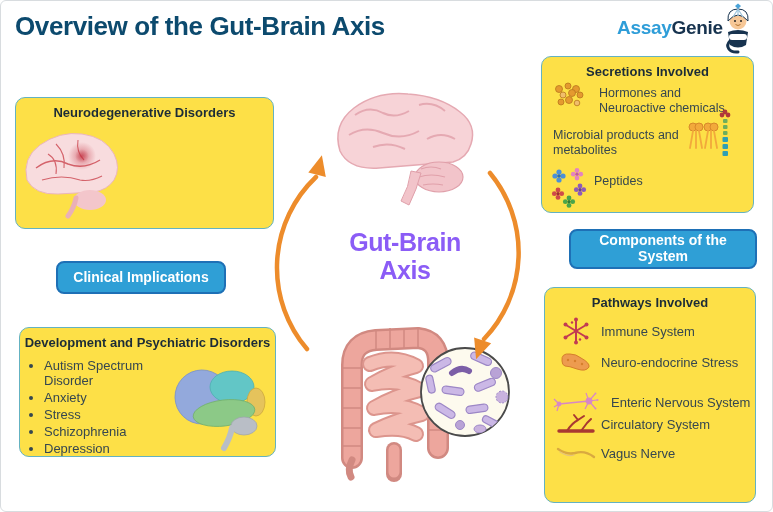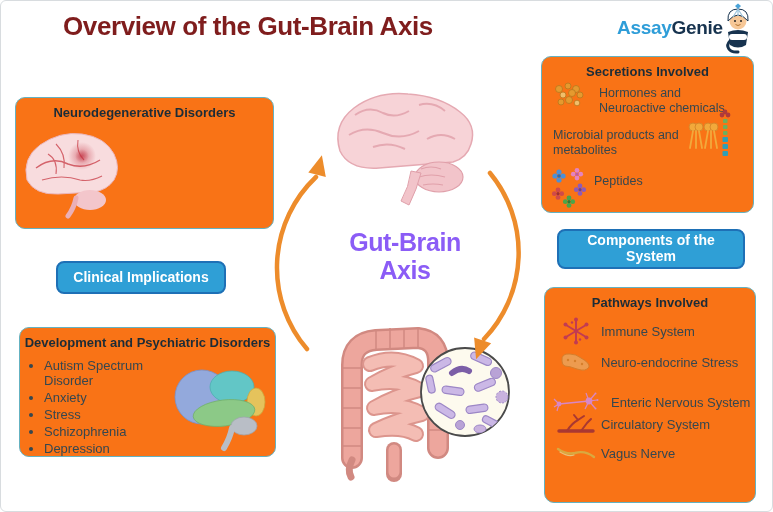--- a/index.html
+++ b/index.html
@@ -1,42 +1,42 @@
 <!DOCTYPE html>
 <html><head>
 <meta charset="utf-8">
 <style>
   html,body { margin:0; padding:0; background:#ffffff; font-family:"Liberation Sans",sans-serif; }
   .canvas { position:relative; width:773px; height:512px; background:#fff; border:1px solid #d8dcdf;
             border-radius:6px; box-sizing:border-box; overflow:hidden; }
 
   
   .page-title { position:absolute; left:14px; top:10px; font-size:26px; font-weight:bold;
-                color:#7f1d1d; letter-spacing:-0.4px;margin-left:48px; }
+                color:#0c4a6e; letter-spacing:-0.4px; }
   .logo { position:absolute; left:616px; top:16px; display:flex; align-items:center; }
   .logo-text { font-size:19px; font-weight:bold; letter-spacing:-0.3px; }
   .logo-assay { color:#2e9dd8; } .logo-genie { color:#17334f; }
   .genie-svg { position:absolute; left:713px; top:2px; }
 
   
-  .box { position:absolute; background:#f97316; border:1.5px solid #64b2c1; border-radius:10px; box-sizing:border-box; }
+  .box { position:absolute; background:#fde047; border:1.5px solid #64b2c1; border-radius:10px; box-sizing:border-box; }
   .box-title { text-align:center; font-weight:bold; font-size:13px; color:#1c2c37; padding-top:7px; }
 
   #neuro-box { left:14px; top:96px; width:259px; height:132px; }
   .neuro-brain { position:absolute; left:2px; top:28px; }
   .neuro-list { position:absolute; left:100px; top:26px; width:156px; }
 
   ul.blist { margin:4px 0 0 0; padding-left:16px; font-size:13px; color:#36474f; }
   ul.blist li { margin:0 0 2px 0; line-height:1.16; }
 
   .btn { position:absolute; background:#2f9fd6; border:2px solid #1e70b6; border-radius:8px;
          color:#ffffff; font-weight:bold; font-size:14px; display:flex; align-items:center;
          justify-content:center; text-align:center; line-height:1.12; box-sizing:border-box; cursor:pointer; }
   #clinical-btn { left:55px; top:260px; width:170px; height:33px; }
-  #components-btn { left:556px; top:228px; width:188px; height:40px; padding:0 16px; }
+  #components-btn { left:568px; top:228px; width:188px; height:40px; padding:0 16px; }
 
   #dev-box { left:18px; top:326px; width:257px; height:130px; }
   .dev-list { position:absolute; left:8px; top:26px; width:150px; }
   .dev-brain { position:absolute; left:152px; top:36px; }
 
   #secretions-box { left:540px; top:55px; width:213px; height:157px; }
   .sec-dots { position:absolute; left:10px; top:24px; }
   .sec-row1-text { position:absolute; left:57px; top:29px; width:150px; font-size:12.5px; color:#36474f; line-height:1.2; }
   .sec-row2-text { position:absolute; left:11px; top:71px; width:130px; font-size:12.5px; color:#36474f; line-height:1.2; }
   .sec-lipids { position:absolute; left:144px; top:63px; }

